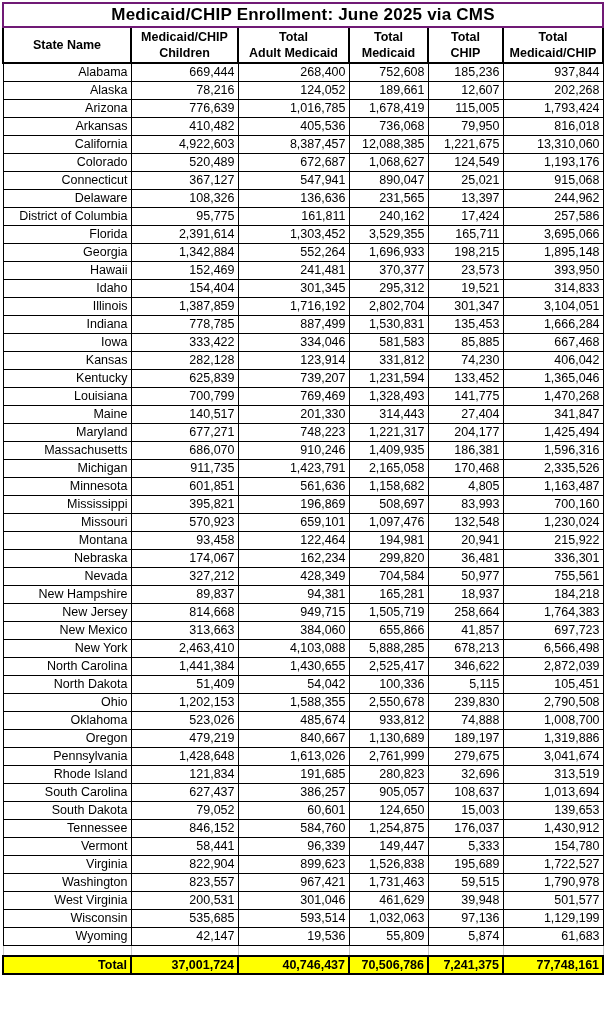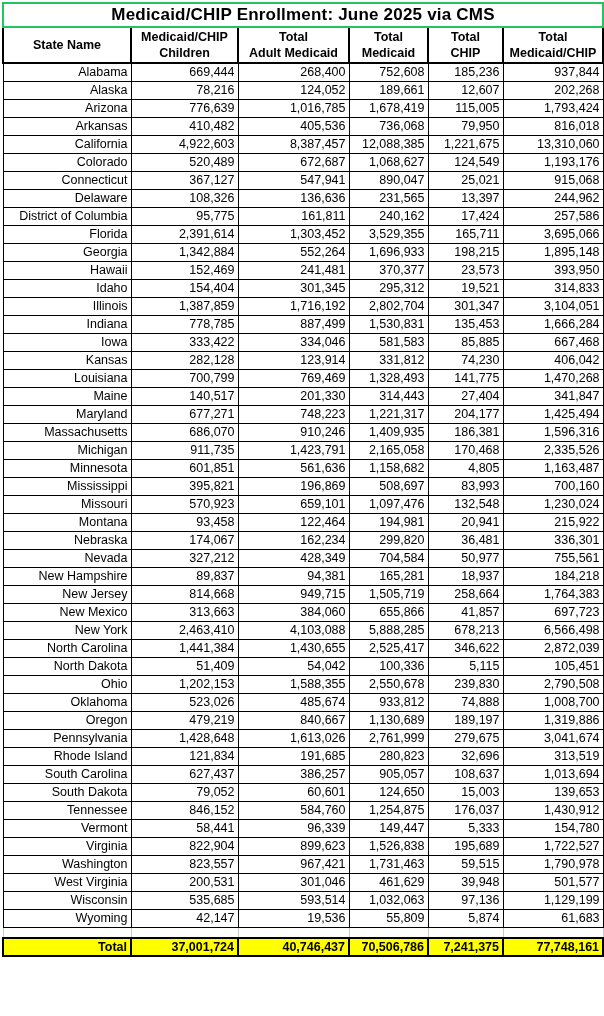--- a/index.html
+++ b/index.html
@@ -15,21 +15,21 @@
     height: 1016px;
     box-sizing: border-box;
     padding: 2px;
   }
   table.enrollment {
     border-collapse: collapse;
     table-layout: fixed;
     width: 600px;
   }
   tr.title-row th {
-    border: 2px solid #22c55e;
+    border: 2px solid #701a75;
     font-size: 17px;
     font-weight: bold;
     text-align: center;
     height: 20px;
     padding: 1px 0;
     letter-spacing: 0.2px;
   }
   tr.header-row th {
     border: 2px solid #000;
     font-size: 12.5px;
@@ -231,20 +231,28 @@
         </tr>
         <tr>
           <td>Kansas</td>
           <td>282,128</td>
           <td>123,914</td>
           <td>331,812</td>
           <td>74,230</td>
           <td>406,042</td>
         </tr>
         <tr>
+          <td>Kentucky</td>
+          <td>625,839</td>
+          <td>739,207</td>
+          <td>1,231,594</td>
+          <td>133,452</td>
+          <td>1,365,046</td>
+        </tr>
+        <tr>
           <td>Louisiana</td>
           <td>700,799</td>
           <td>769,469</td>
           <td>1,328,493</td>
           <td>141,775</td>
           <td>1,470,268</td>
         </tr>
         <tr>
           <td>Maine</td>
           <td>140,517</td>

